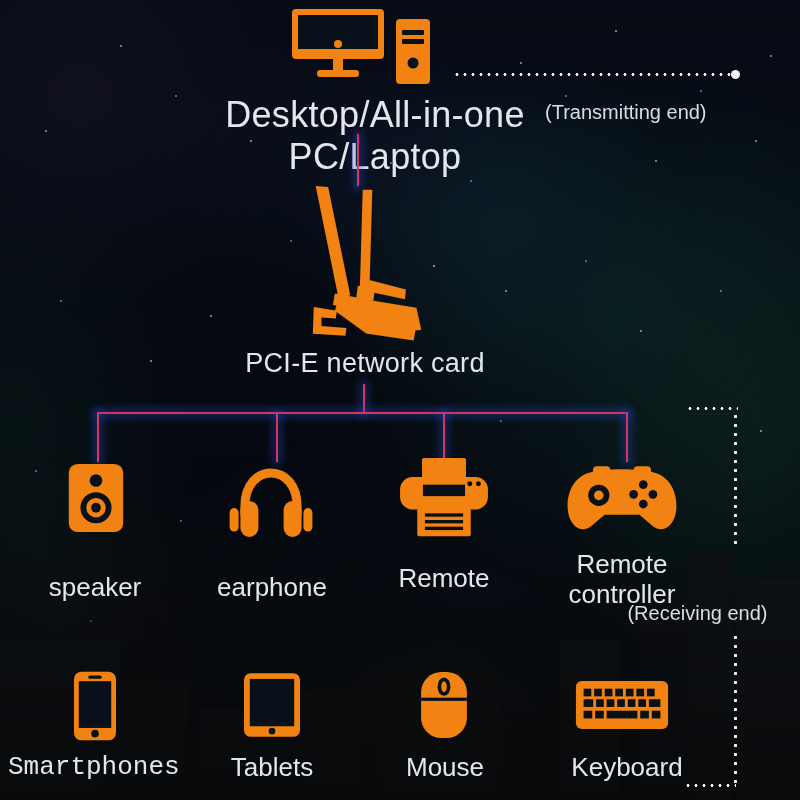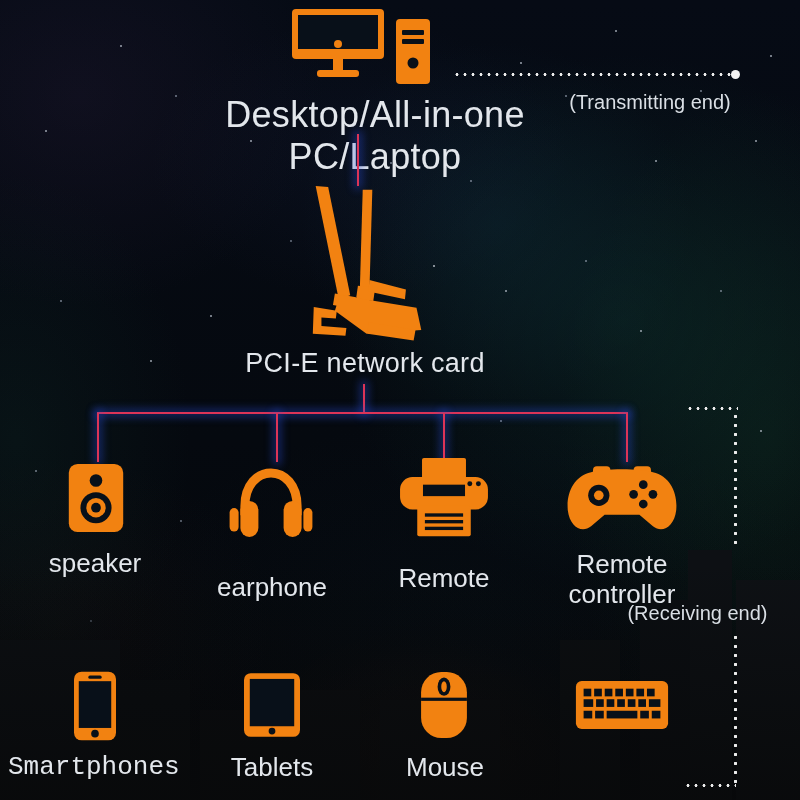--- a/index.html
+++ b/index.html
@@ -78,21 +78,21 @@
     <rect class="o" x="25" y="61" width="42" height="7" rx="3"></rect>
     <rect class="o" x="104" y="10" width="34" height="65" rx="4"></rect>
     <rect class="d" x="110" y="21" width="22" height="5" rx="1"></rect>
     <rect class="d" x="110" y="30" width="22" height="5" rx="1"></rect>
     <circle class="d" cx="121" cy="54" r="5.5"></circle>
   </svg>
 
   <div class="dot-h" style="left:453px;top:73px;width:280px;"></div>
   <div class="enddot" style="left:731px;top:70px;"></div>
 
-  <div class="label lbl-sm" style="left:545px;top:91px;width:210px;text-align:center;">(Transmitting end)</div>
+  <div class="label lbl-sm" style="left:545px;top:101px;width:210px;text-align:left;">(Transmitting end)</div>
 
   <div class="label lbl-lg" style="left:150px;top:94px;width:450px;">Desktop/All-in-one PC/Laptop</div>
 
   <div class="redline" style="left:357px;top:134px;width:2px;height:52px;"></div>
 
   <svg class="icon" style="left:308px;top:184px;" width="144" height="168" viewBox="0 0 150 175">
     <polygon class="o" points="8,2 21,3 44,116 32,120"></polygon>
     <polygon class="o" points="57,6 67,6 64,111 54,110"></polygon>
     <polygon class="o" points="28,114 50,118 48,130 26,126"></polygon>
     <polygon class="o" points="52,106 70,108 68,122 50,120"></polygon>
@@ -149,21 +149,21 @@
     <rect class="o" x="72" y="2" width="18" height="9" rx="4"></rect>
     <path class="o" d="M28 8 C40 4 80 4 92 8 C110 12 118 30 116 48 C114 64 102 72 92 64 L78 52 L42 52 L28 64 C18 72 6 64 4 48 C2 30 10 12 28 8 Z"></path>
     <circle class="d" cx="36" cy="32" r="11"></circle>
     <circle class="o" cx="36" cy="32" r="5"></circle>
     <circle class="d" cx="82" cy="21" r="4.5"></circle>
     <circle class="d" cx="72" cy="31" r="4.5"></circle>
     <circle class="d" cx="92" cy="31" r="4.5"></circle>
     <circle class="d" cx="82" cy="41" r="4.5"></circle>
   </svg>
 
-  <div class="label lbl-md" style="left:25px;top:548px;width:140px;text-align:center;">speaker</div>
+  <div class="label lbl-md" style="left:25px;top:572px;width:140px;text-align:center;">speaker</div>
   <div class="label lbl-md" style="left:202px;top:572px;width:140px;text-align:center;">earphone</div>
   <div class="label lbl-md" style="left:374px;top:563px;width:140px;">Remote</div>
   <div class="label lbl-md" style="left:542px;top:550px;width:160px;line-height:1.15;">Remote controller</div>
 
   <div class="label lbl-sm" style="left:600px;top:602px;width:195px;">(Receiving end)</div>
 
   <svg class="icon" style="left:74px;top:671px;" width="42" height="70" viewBox="0 0 44 72">
     <rect class="o" x="0" y="0" width="44" height="72" rx="8"></rect>
     <rect class="d" x="5" y="10" width="34" height="49"></rect>
     <rect class="d" x="15" y="4" width="14" height="3.5" rx="1.7"></rect>
@@ -202,14 +202,15 @@
     <rect class="d" x="8" y="31" width="9" height="8"></rect>
       <rect class="d" x="20" y="31" width="9" height="8"></rect>
     <rect class="d" x="32" y="31" width="32" height="8"></rect>
     <rect class="d" x="67" y="31" width="9" height="8"></rect>
       <rect class="d" x="79" y="31" width="9" height="8"></rect>
   </svg>
 
   <div class="label lbl-md" style="left:8px;top:752px;width:160px;font-family:Liberation Mono, monospace;">Smartphones</div>
   <div class="label lbl-md" style="left:202px;top:752px;width:140px;">Tablets</div>
   <div class="label lbl-md" style="left:375px;top:752px;width:140px;">Mouse</div>
+  <div class="label lbl-md" style="left:557px;top:752px;width:140px;">Keyboard</div>
 
 </div>
 
 </body></html>

